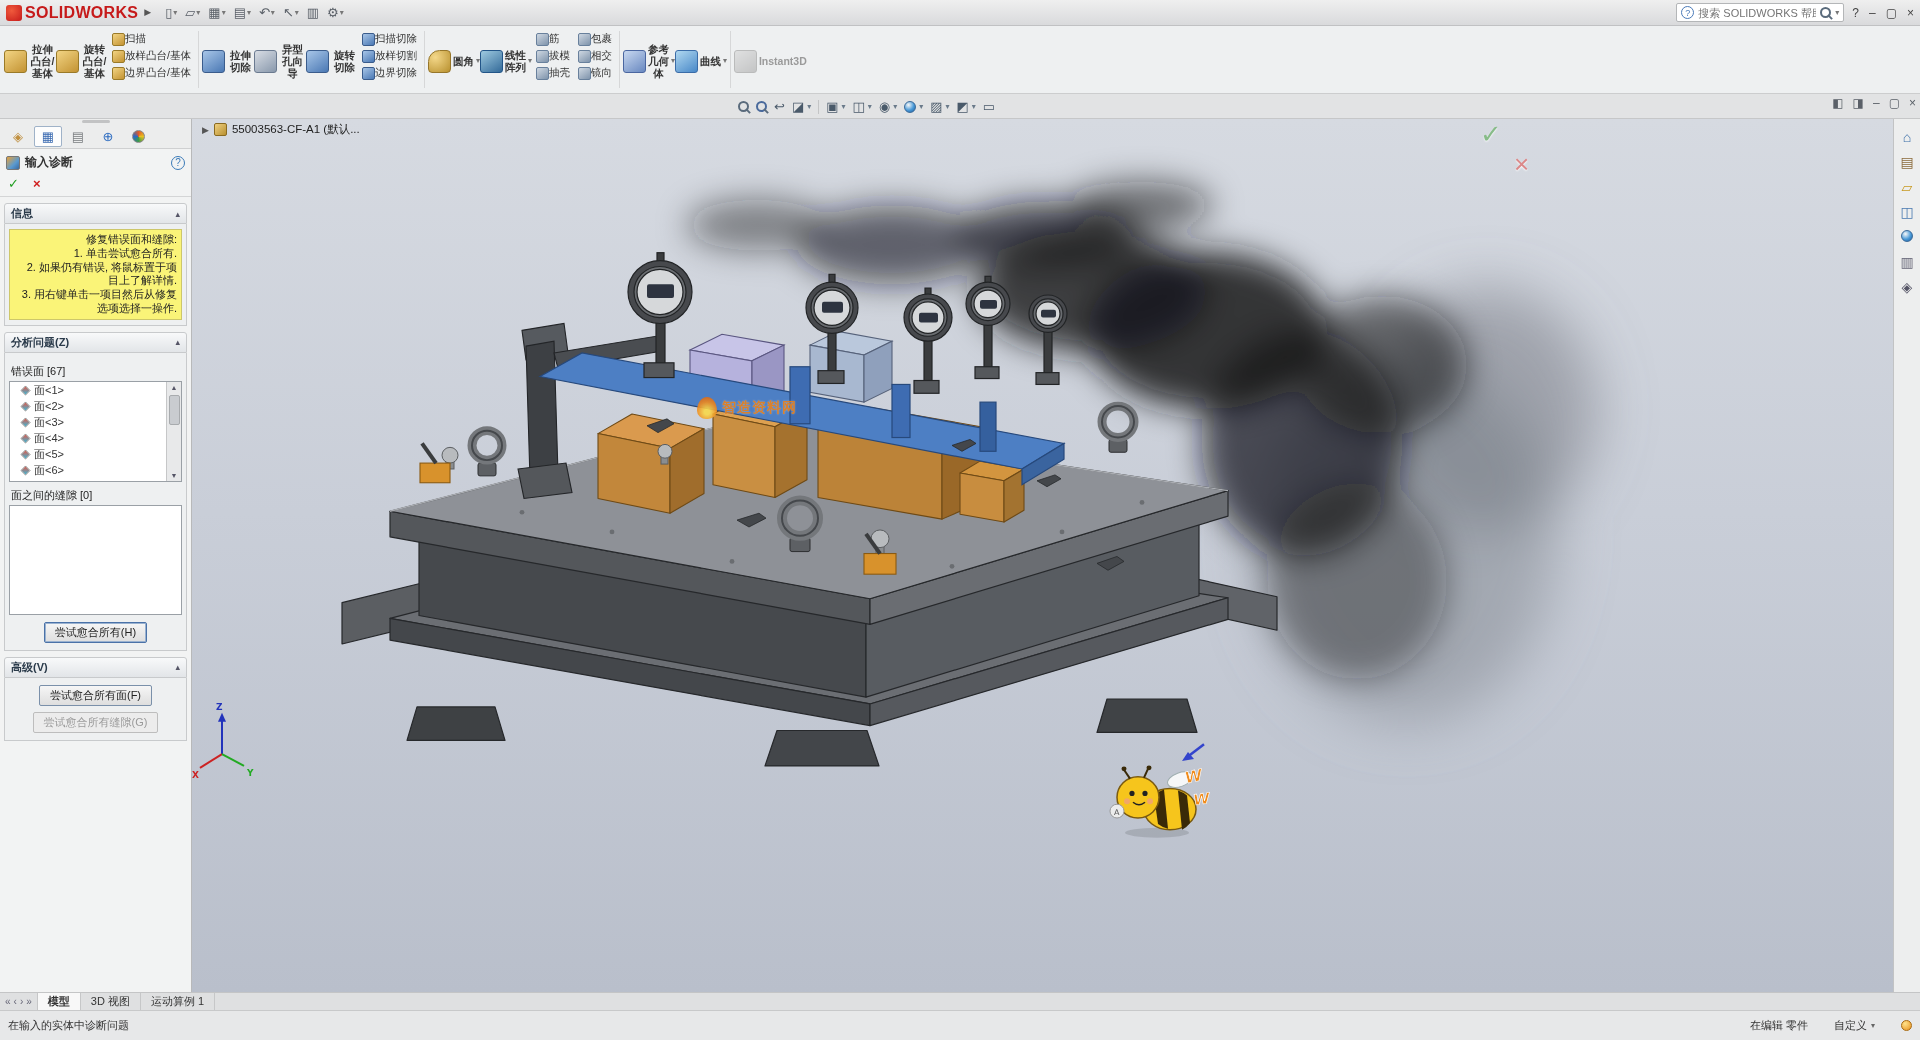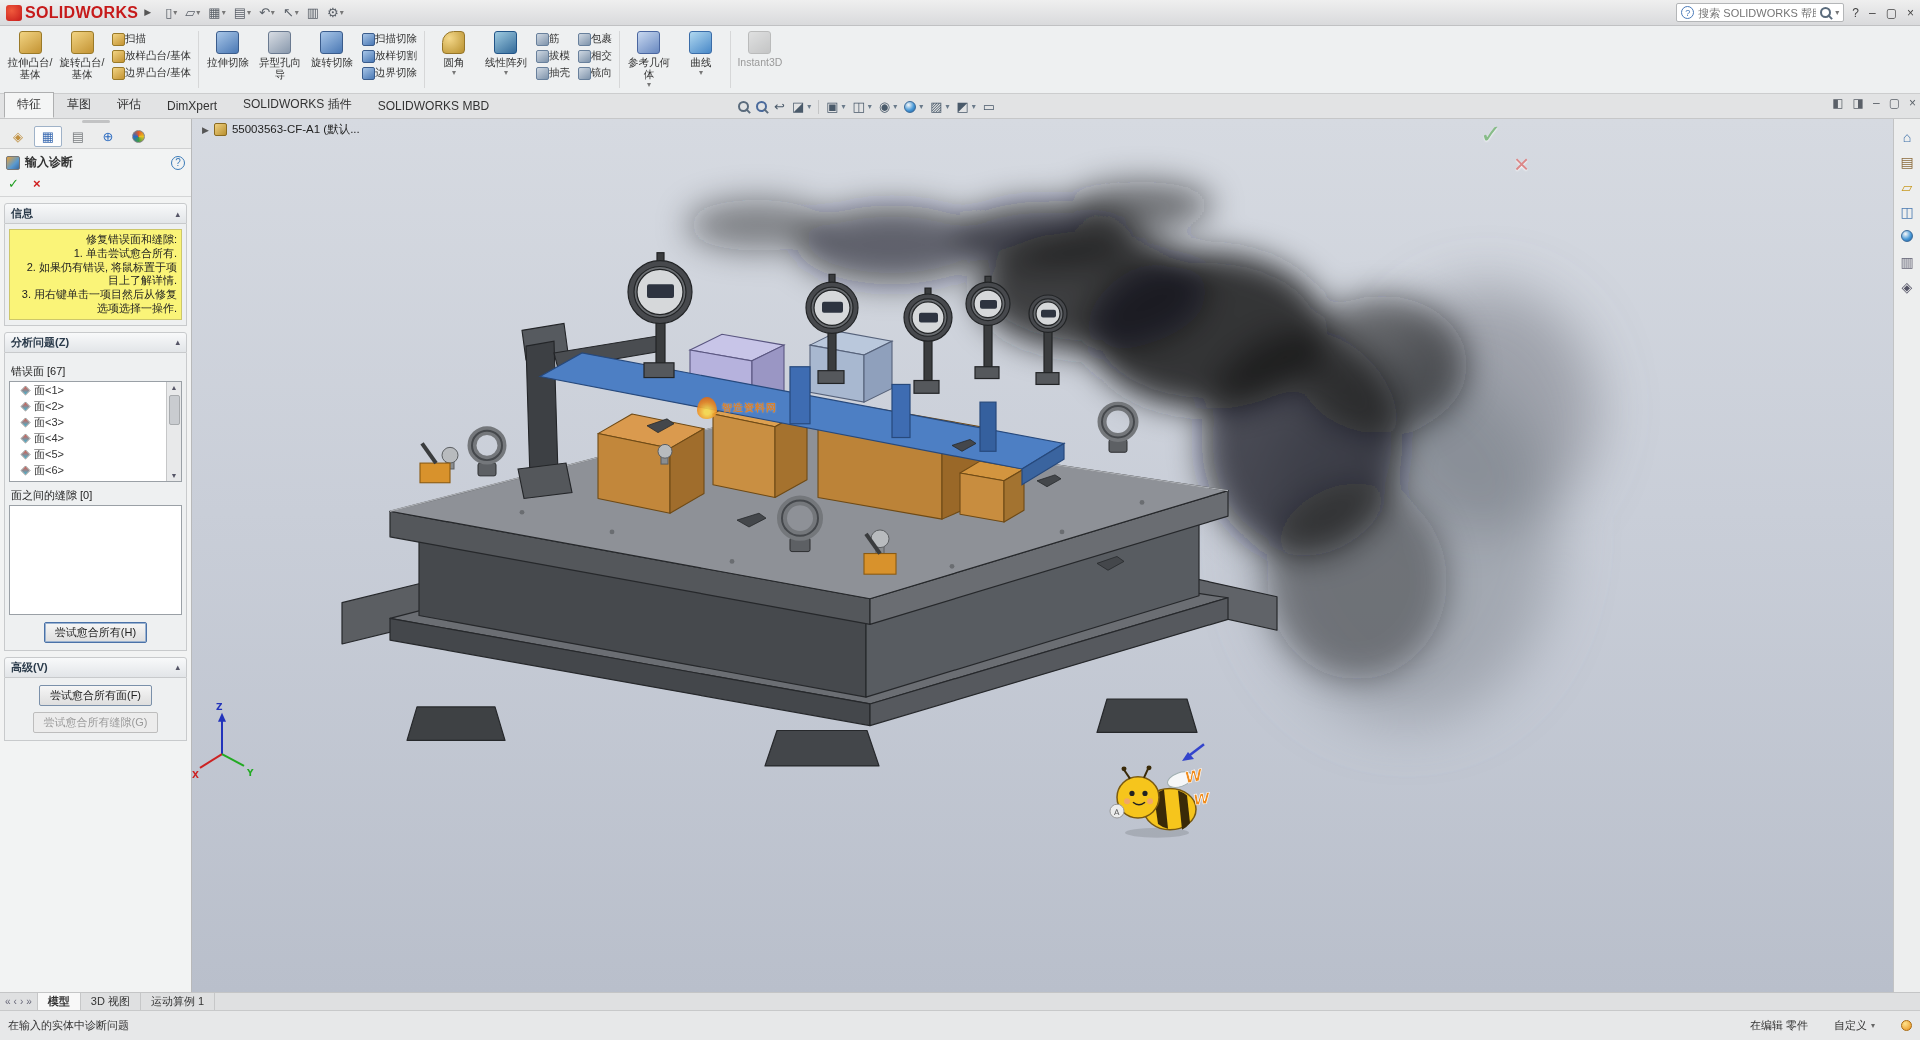--- a/index.html
+++ b/index.html
@@ -20,21 +20,21 @@
 .qhelp{width:13px;height:13px;border:1px solid #4a7ab8;color:#4a7ab8;border-radius:50%;font-size:9px;display:inline-flex;align-items:center;justify-content:center;}
 .searchbox input{border:none;outline:none;width:118px;font-size:11px;color:#555;background:transparent;font-family:"Liberation Sans",sans-serif;}
 .mag{width:11px;height:11px;border:2px solid #5a6b7c;border-radius:50%;position:relative;display:inline-block;}
 .mag::after{content:"";position:absolute;width:6px;height:2px;background:#5a6b7c;transform:rotate(45deg);right:-4px;bottom:-2px;}
 .mag2{border-color:#4a6a9c;}
 .winbtns{display:flex;align-items:center;gap:10px;color:#444;font-size:12px;}
 .winbtns span{line-height:1;}
 
 
 .ribbon{height:68px;background:#eef0f1;border-bottom:1px solid #cccdce;display:flex;align-items:stretch;padding:2px 4px;flex:0 0 auto;}
-.rlarge{width:52px;display:flex;flex-direction:column;align-items:center;justify-content:flex-start;gap:2px;padding-top:3px;text-align:center;}
+.rlarge{width:52px;display:flex;flex-direction:row;align-items:center;justify-content:flex-start;gap:2px;padding-top:3px;text-align:center;font-weight:bold;}
 .rlarge .lbl{font-size:10.5px;line-height:1.15;color:#333;}
 .rlarge .car{font-size:8px;color:#777;line-height:.7;}
 .rlarge.dis .lbl{color:#9a9a9a;}
 .rstack{display:flex;flex-direction:column;justify-content:flex-start;padding-top:4px;gap:3px;}
 .rsmall{display:flex;align-items:center;gap:0;font-size:10.5px;color:#333;padding:0 4px;white-space:nowrap;}
 .rsep{width:1px;background:#d6d7d8;margin:3px 3px;}
 .ric{width:23px;height:23px;border-radius:3px;flex:0 0 auto;}
 .ric-s{width:13px;height:13px;border-radius:2px;flex:0 0 auto;}
 .c-boss{background:linear-gradient(145deg,#f2d483,#c39333);border:1px solid #9a7a28;}
 .c-cut{background:linear-gradient(145deg,#a8c6e8,#4a78b4);border:1px solid #3a5c8c;}
@@ -101,21 +101,21 @@
 
 .viewport{flex:1 1 auto;position:relative;min-width:0;background:linear-gradient(180deg,#d6dae1 0%,#c9ced8 45%,#b9bfcb 100%);overflow:hidden;}
 .model-svg{position:absolute;inset:0;width:100%;height:100%;display:block;}
 .crumb{position:absolute;left:10px;top:3px;display:flex;align-items:center;gap:5px;font-size:11.5px;color:#222;}
 .crumb .arr{color:#555;font-size:9px;}
 .crumb .pic{width:13px;height:13px;background:linear-gradient(135deg,#f0d080,#b89030);border:1px solid #8a6a20;border-radius:2px;}
 .confirm-ok{position:absolute;left:1288px;top:0px;font-size:26px;color:#7fb87f;opacity:.9;text-shadow:0 1px 2px #fff;}
 .confirm-x{position:absolute;left:1322px;top:30px;font-size:26px;color:#dc8484;opacity:.95;text-shadow:0 1px 2px #fff;}
 .watermark{position:absolute;left:505px;top:278px;display:flex;align-items:center;gap:5px;opacity:.9;}
 .flame{width:20px;height:22px;background:radial-gradient(circle at 50% 68%,#f8d84a 15%,#ee8a20 55%,#cc5818);border-radius:50% 50% 46% 46%/62% 62% 38% 38%;}
-.wmtext{color:#e8821e;font-weight:bold;font-size:10px;letter-spacing:1px;text-shadow:0 0 2px #fff6;}
+.wmtext{color:#e8821e;font-weight:bold;font-size:14px;letter-spacing:1px;text-shadow:0 0 2px #fff6;}
 
 
 .taskstrip{width:27px;flex:0 0 auto;background:#edeeee;border-left:1px solid #c2c3c4;display:flex;flex-direction:column;align-items:center;gap:9px;padding-top:10px;font-size:14px;}
 .ts1{color:#3a6ea8;}.ts2{color:#8a6a3a;}.ts3{color:#c89a22;}.ts4{color:#4a7ab0;}.ts5{color:#667;}.ts6{color:#556;}
 
 
 .bottomtabs{height:18px;background:#dfe0e1;border-top:1px solid #c4c5c6;display:flex;align-items:stretch;font-size:11px;flex:0 0 auto;}
 .bnav{display:flex;align-items:center;gap:3px;color:#667;padding:0 5px;border-right:1px solid #c6c7c8;font-size:10px;}
 .btab{display:flex;align-items:center;padding:0 10px;border-right:1px solid #c6c7c8;color:#333;}
 .btab.active{background:#f8f8f8;font-weight:bold;}
@@ -288,28 +288,20 @@
       <span class="car">▾</span>
     </div>
     <div class="rsep"></div>
     <div class="rlarge dis">
       <span class="ric c-i3d"></span>
       <span class="lbl">Instant3D</span>
     </div>
   </div>
 
   <div class="tabbar">
-    <div class="tabs">
-      <div class="rtab active">特征</div>
-      <div class="rtab">草图</div>
-      <div class="rtab">评估</div>
-      <div class="rtab">DimXpert</div>
-      <div class="rtab">SOLIDWORKS 插件</div>
-      <div class="rtab">SOLIDWORKS MBD</div>
-    </div>
     <div class="hud">
       <span class="hico">
           <span class="mag"></span>
         </span>
       <span class="hico">
           <span class="mag mag2"></span>
         </span>
       <span class="hico">↩</span>
       <span class="hico">◪</span>
         <span class="hcar">▾</span>

